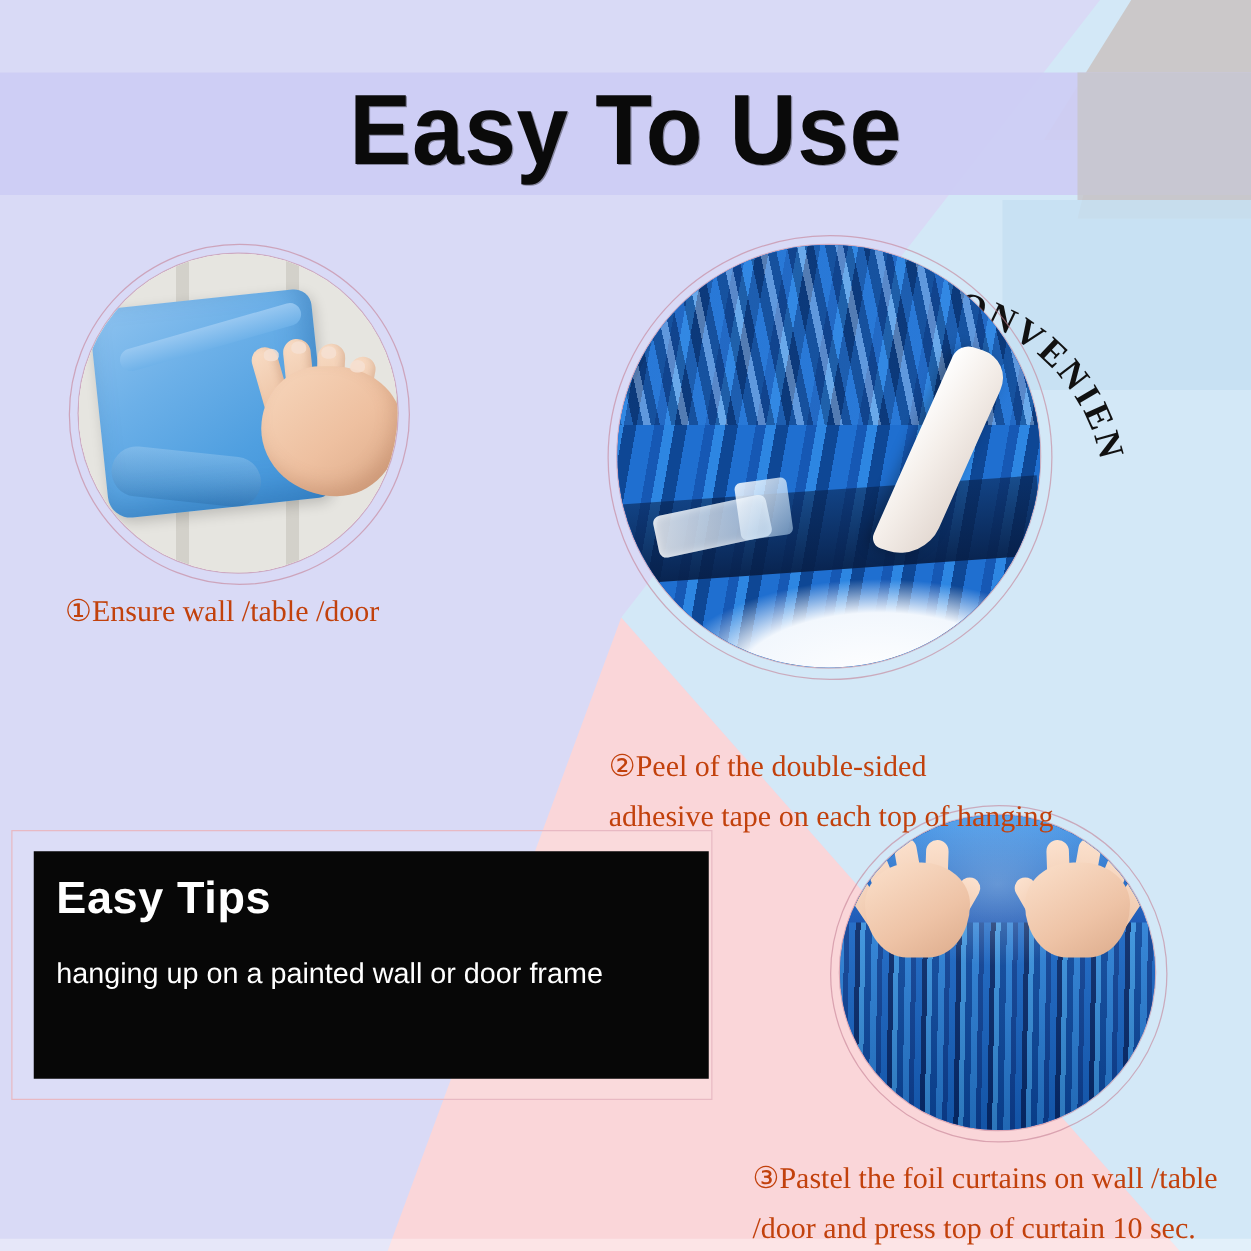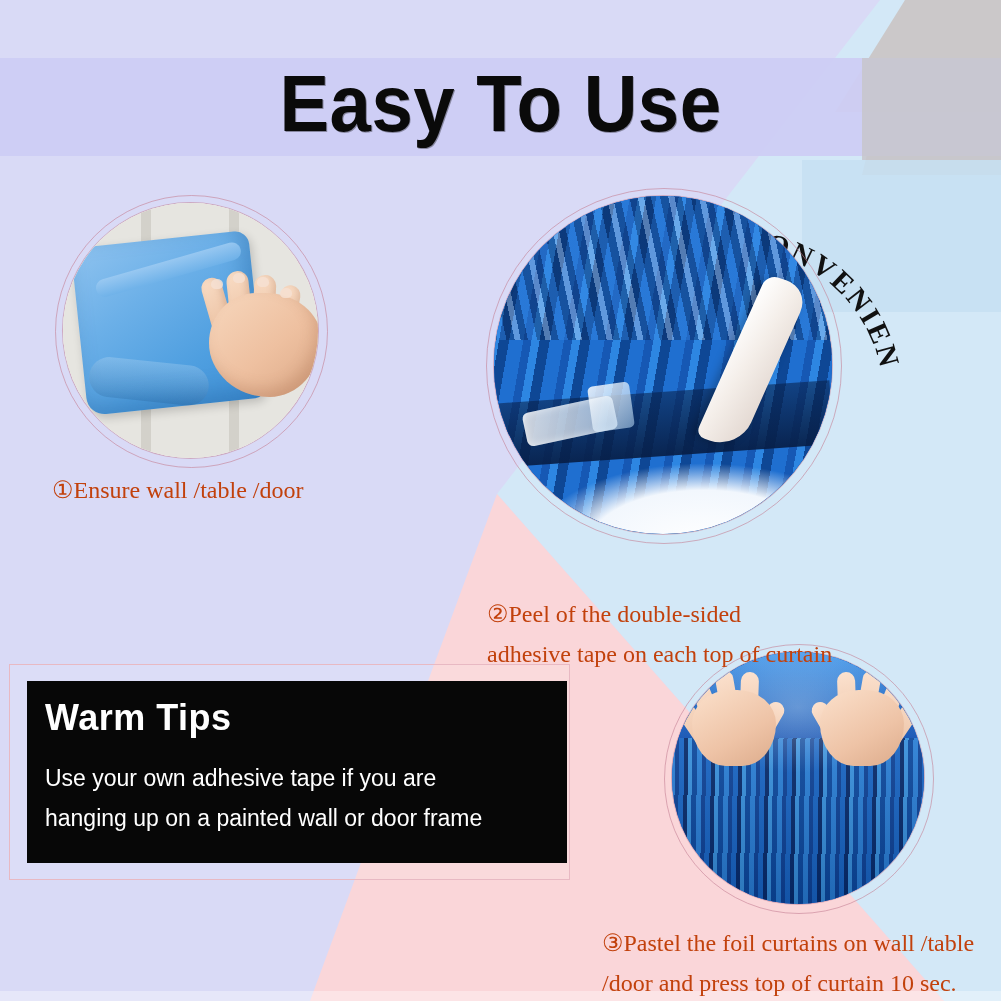--- a/index.html
+++ b/index.html
@@ -377,28 +377,27 @@
       <div class="finger3" style="right:82px; top:44px; width:17px; height:46px; transform:rotate(-30deg);"></div>
       <div class="palm3"></div>
     </div>
   </div>
 
   <div class="caption" id="caption-1">
     <div>①Ensure wall /table /door</div>
   </div>
   <div class="caption" id="caption-2">
     <div>②Peel of the double-sided</div>
-    <div>adhesive tape on each top of curtain</div>
+    <div>adhesive tape on each top of hanging</div>
   </div>
   <div class="caption" id="caption-3">
     <div>③Pastel the foil curtains on wall /table</div>
     <div>/door and press top of curtain 10 sec.</div>
   </div>
 
   <div id="warm-tips-outer"></div>
   <div id="warm-tips-box"></div>
-  <div id="warm-tips-title">Warm Tips</div>
+  <div id="warm-tips-title">Easy Tips</div>
   <div id="warm-tips-body">
-    <div>Use your own adhesive tape if you are</div>
     <div>hanging up on a painted wall or door frame</div>
   </div>
 
 </div>
 
 </body></html>

